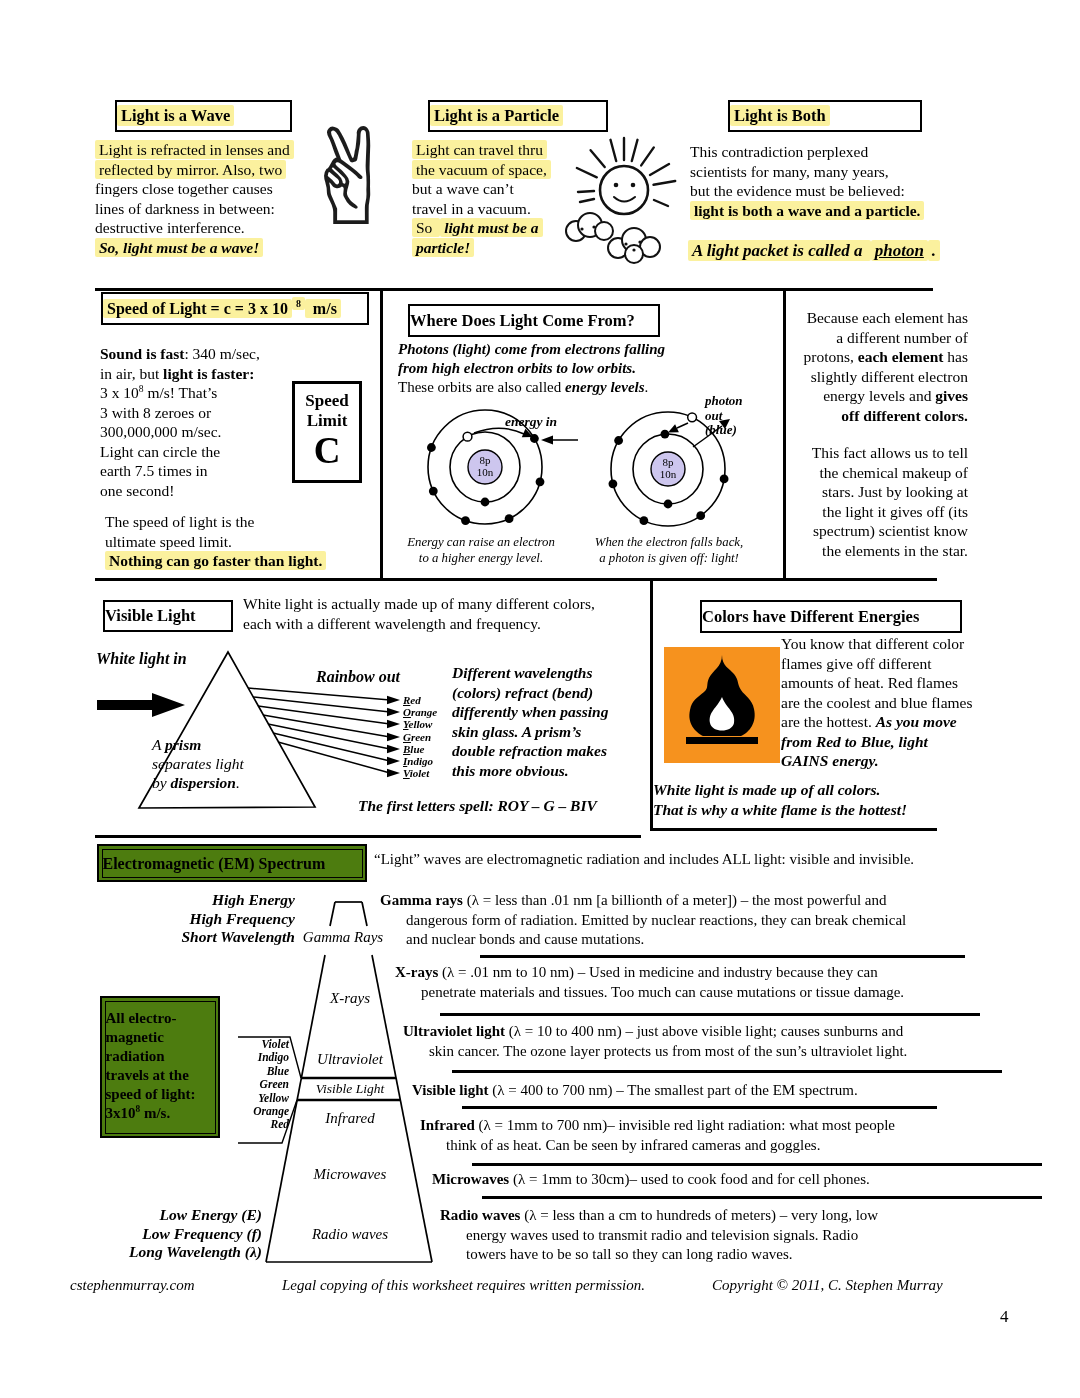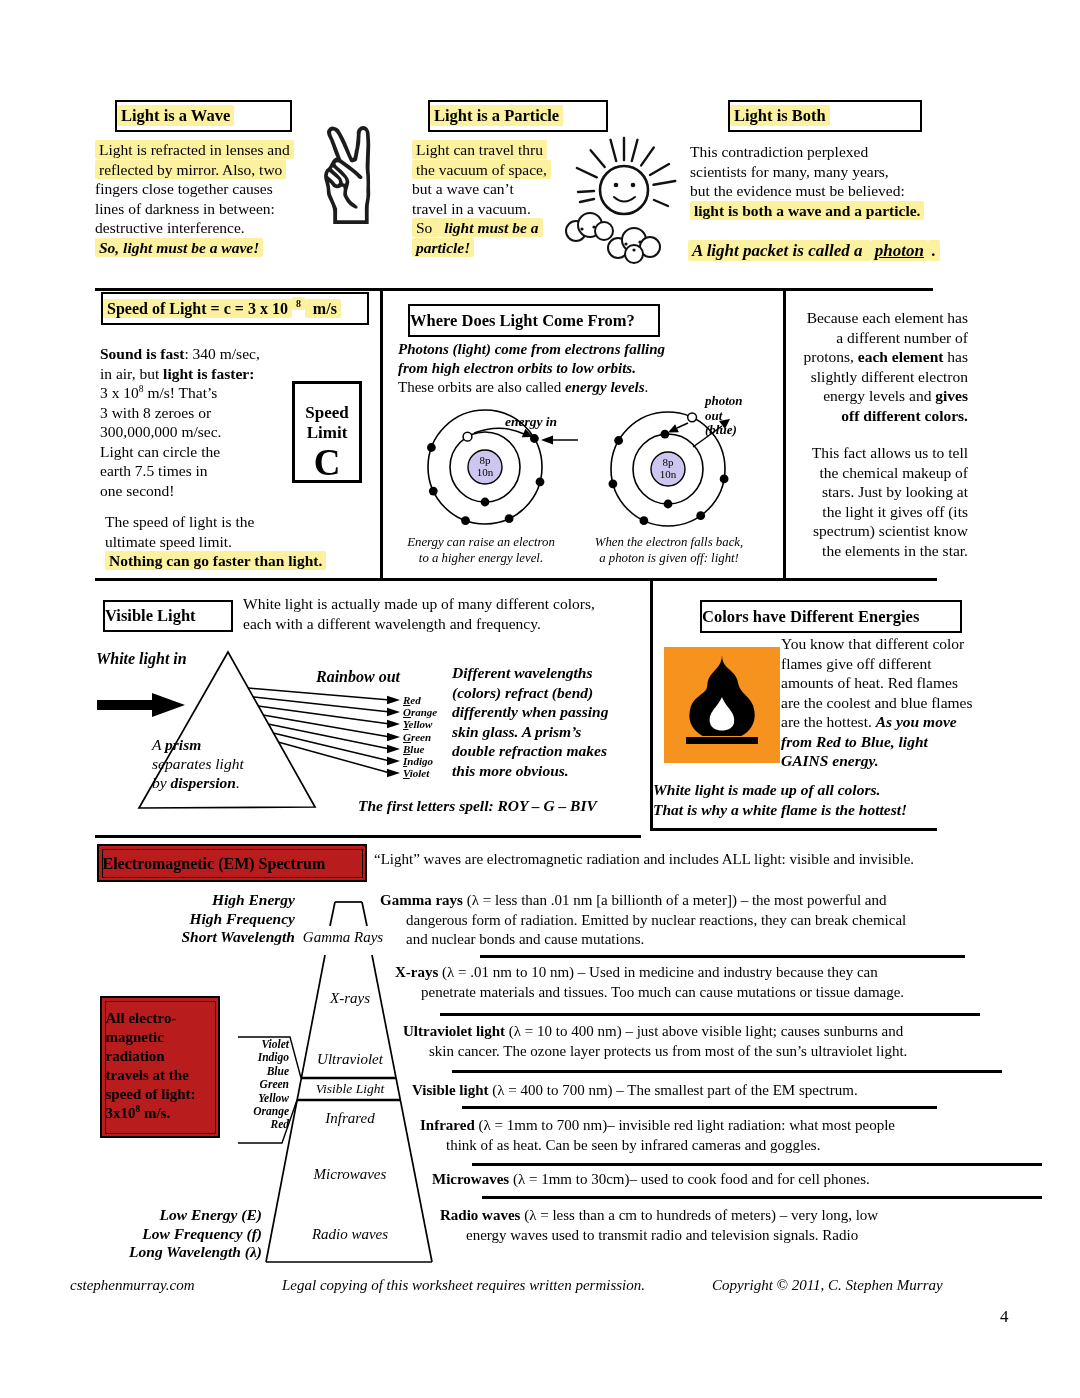--- a/index.html
+++ b/index.html
@@ -13,21 +13,21 @@
   .ctr{text-align:left}.rt{text-align:right}
   .body15{font-size:15.5px;line-height:19.5px}
   .cap{font-size:12.8px;line-height:15.5px;text-align:center}
   .fan{font-size:11px;line-height:12.2px}
   .rb{font-size:11.5px;line-height:13.4px;text-align:right}
   .pyr{font-size:15px;text-align:center}
   .ent{font-size:15px;line-height:19.5px}
   .ent>div+div{padding-left:26px}
   .tbox{border:2.2px solid #000;display:flex;align-items:center;justify-content:flex-start;
         font-weight:bold;font-size:16.5px;background:#fff}
-  .dbl{border:2.5px solid #000;padding:2.5px;background:#b91c1c;box-sizing:border-box}
+  .dbl{border:2.5px solid #000;padding:2.5px;background:#4d7c0f;box-sizing:border-box}
   .dbl-in{border:1.5px solid #000;height:100%;box-sizing:border-box}
   .sep{position:absolute;height:2.5px;background:#000}
   .hline{position:absolute;background:#000}
   .vline{position:absolute;background:#000}
   .sign{border:3px solid #000;text-align:center;background:#fff}
 </style>
 </head>
 <body>
 
 <div class="page">
@@ -128,21 +128,21 @@
       <div><span>in air, but </span><span class="b">light is faster:</span></div>
       <div><span>3 x 10</span><sup>8</sup><span> m/s!  That’s</span></div>
       <div><span>3 with 8 zeroes or</span></div>
       <div><span>300,000,000 m/sec.</span></div>
       <div><span>Light can circle the</span></div>
       <div><span>earth 7.5 times in</span></div>
       <div><span>one second!</span></div>
     </div>
 
   <div class="abs sign" style="left:292px;top:381px;width:64px;height:96px">
-    <div style="font-size:17px;font-weight:bold;margin-top:19px">Speed</div>
+    <div style="font-size:17px;font-weight:bold;margin-top:7px">Speed</div>
     <div style="font-size:17px;font-weight:bold">Limit</div>
     <div style="font-size:37px;font-weight:bold;line-height:40px">C</div>
   </div>
 
   <div class="abs rich body15 ctr" style="left:105px;top:512px;width:265px">
       <div><span>The speed of light is the</span></div>
       <div><span>ultimate speed limit.</span></div>
       <div><span class="b hl">Nothing can go faster than light.</span></div>
     </div>
 
@@ -442,20 +442,21 @@
       <div><span>think of as heat.   Can be seen by infrared cameras and goggles.</span></div>
     </div>
   <div class="sep" style="left:472px;top:1163px;width:570px"></div>
   <div class="abs rich ent" style="left:432px;top:1170px;width:620px">
       <div><span class="b">Microwaves</span><span> (λ = 1mm to 30cm)– used to cook food and for cell phones.</span></div>
     </div>
   <div class="sep" style="left:482px;top:1196px;width:560px"></div>
   <div class="abs rich ent" style="left:440px;top:1206px;width:620px">
       <div><span class="b">Radio waves</span><span> (λ = less than a cm to hundreds of meters) – very long, low</span></div>
       <div><span>energy waves used to transmit radio and television signals.   Radio</span></div>
+      <div><span>towers have to be so tall so they can long radio waves.</span></div>
     </div>
 
   <div class="abs i" style="left:70px;top:1277px;font-size:15px">cstephenmurray.com</div>
   <div class="abs i" style="left:282px;top:1277px;font-size:15px">Legal copying of this worksheet requires written permission.</div>
   <div class="abs i" style="left:712px;top:1277px;font-size:15px">Copyright © 2011, C. Stephen Murray</div>
   <div class="abs" style="left:1000px;top:1307px;font-size:17px">4</div>
 
 </div>
 
 </body></html>

